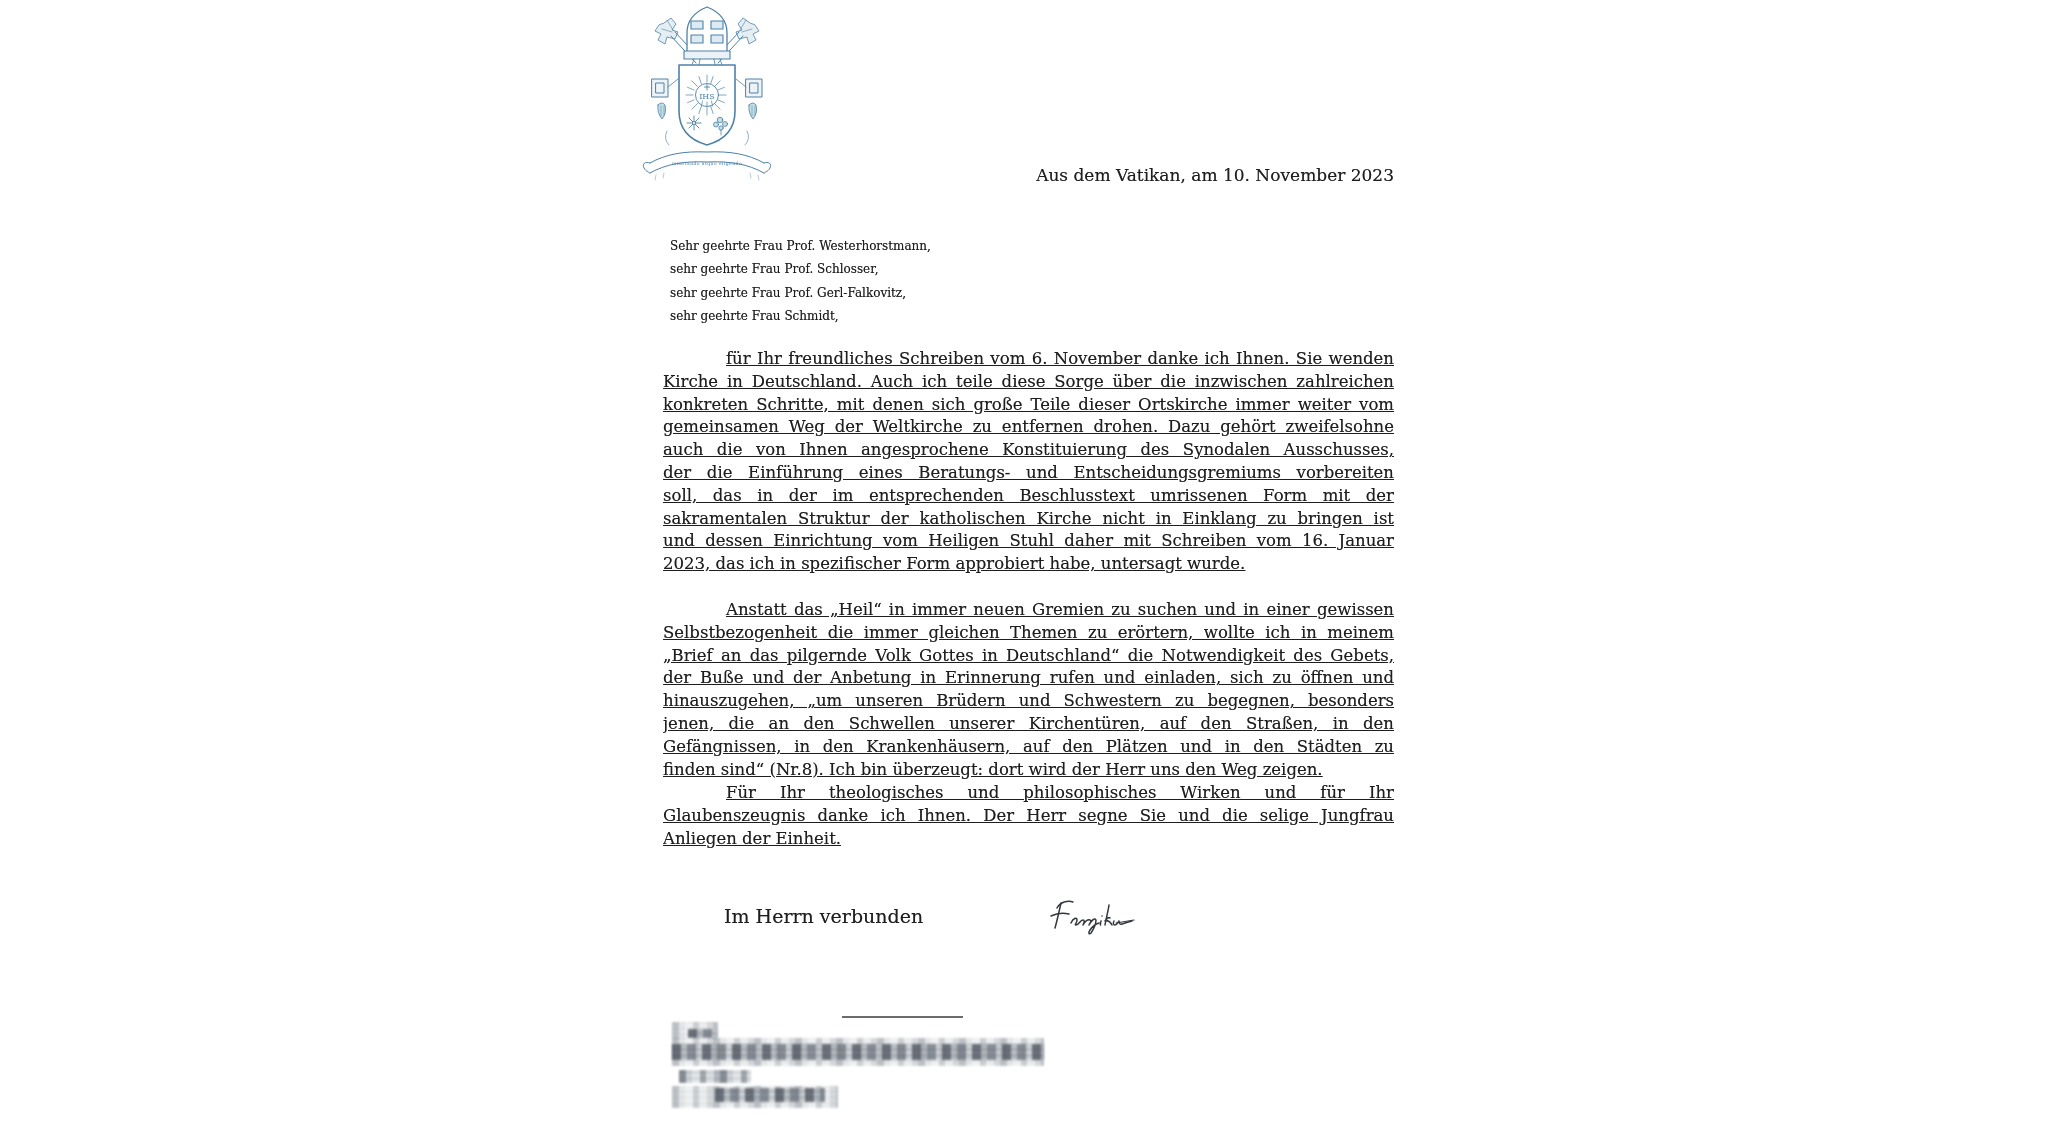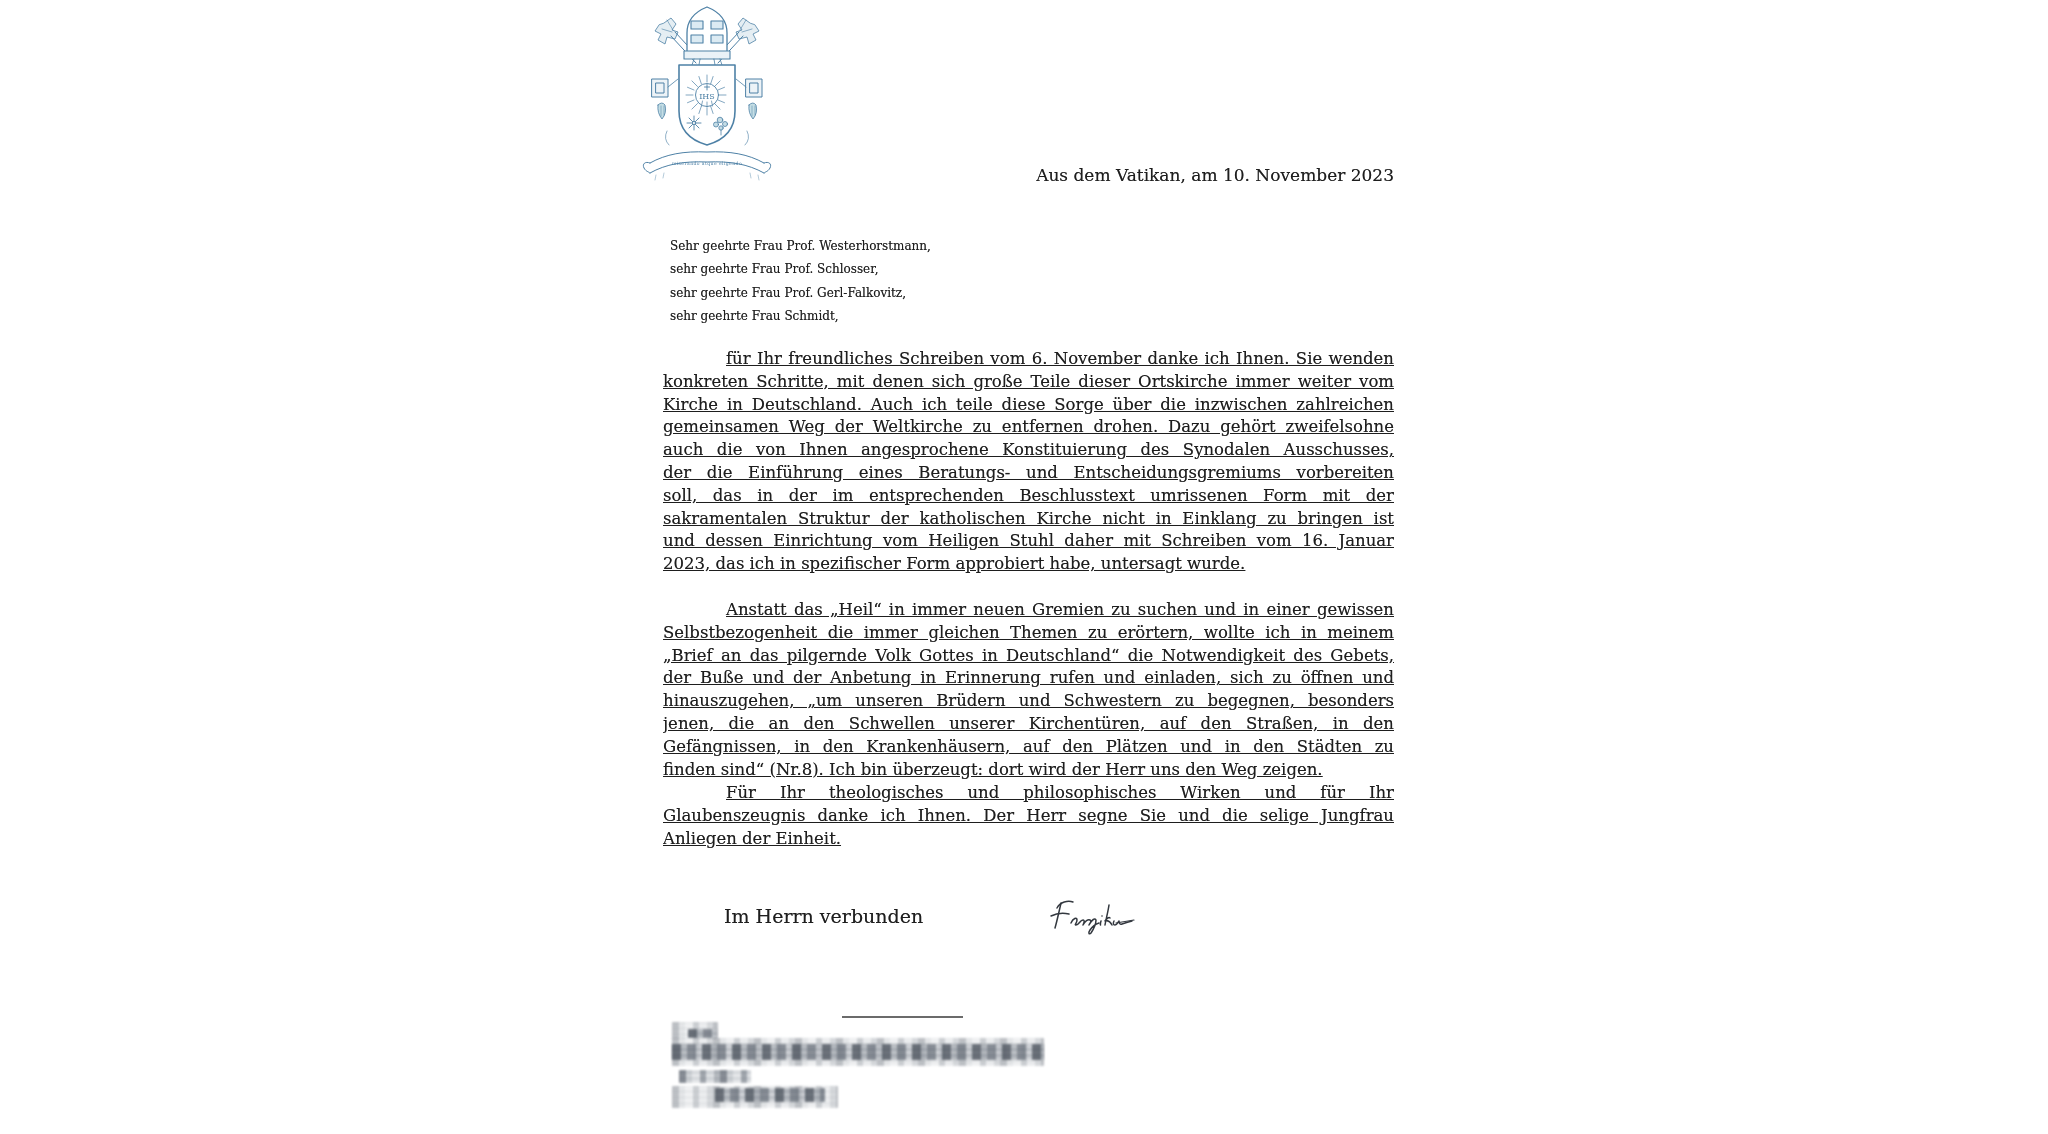--- a/index.html
+++ b/index.html
@@ -142,22 +142,22 @@
 
 <div class="abs salutation scan-text">
   <div>Sehr geehrte Frau Prof. Westerhorstmann,</div>
   <div>sehr geehrte Frau Prof. Schlosser,</div>
   <div>sehr geehrte Frau Prof. Gerl-Falkovitz,</div>
   <div>sehr geehrte Frau Schmidt,</div>
 </div>
 
 <div class="abs para p1 scan-text">
   <div class="line first">für Ihr freundliches Schreiben vom 6. November danke ich Ihnen. Sie wenden</div>
+  <div class="line">Kirche in Deutschland. Auch ich teile diese Sorge über die inzwischen zahlreichen</div>
   <div class="line">konkreten Schritte, mit denen sich große Teile dieser Ortskirche immer weiter vom</div>
-  <div class="line">Kirche in Deutschland. Auch ich teile diese Sorge über die inzwischen zahlreichen</div>
   <div class="line">gemeinsamen Weg der Weltkirche zu entfernen drohen. Dazu gehört zweifelsohne</div>
   <div class="line">auch die von Ihnen angesprochene Konstituierung des Synodalen Ausschusses,</div>
   <div class="line">der die Einführung eines Beratungs- und Entscheidungsgremiums vorbereiten</div>
   <div class="line">soll, das in der im entsprechenden Beschlusstext umrissenen Form mit der</div>
   <div class="line">sakramentalen Struktur der katholischen Kirche nicht in Einklang zu bringen ist</div>
   <div class="line">und dessen Einrichtung vom Heiligen Stuhl daher mit Schreiben vom 16. Januar</div>
   <div class="line last">2023, das ich in spezifischer Form approbiert habe, untersagt wurde.</div>
 </div>
 
 <div class="abs para p2 scan-text">

